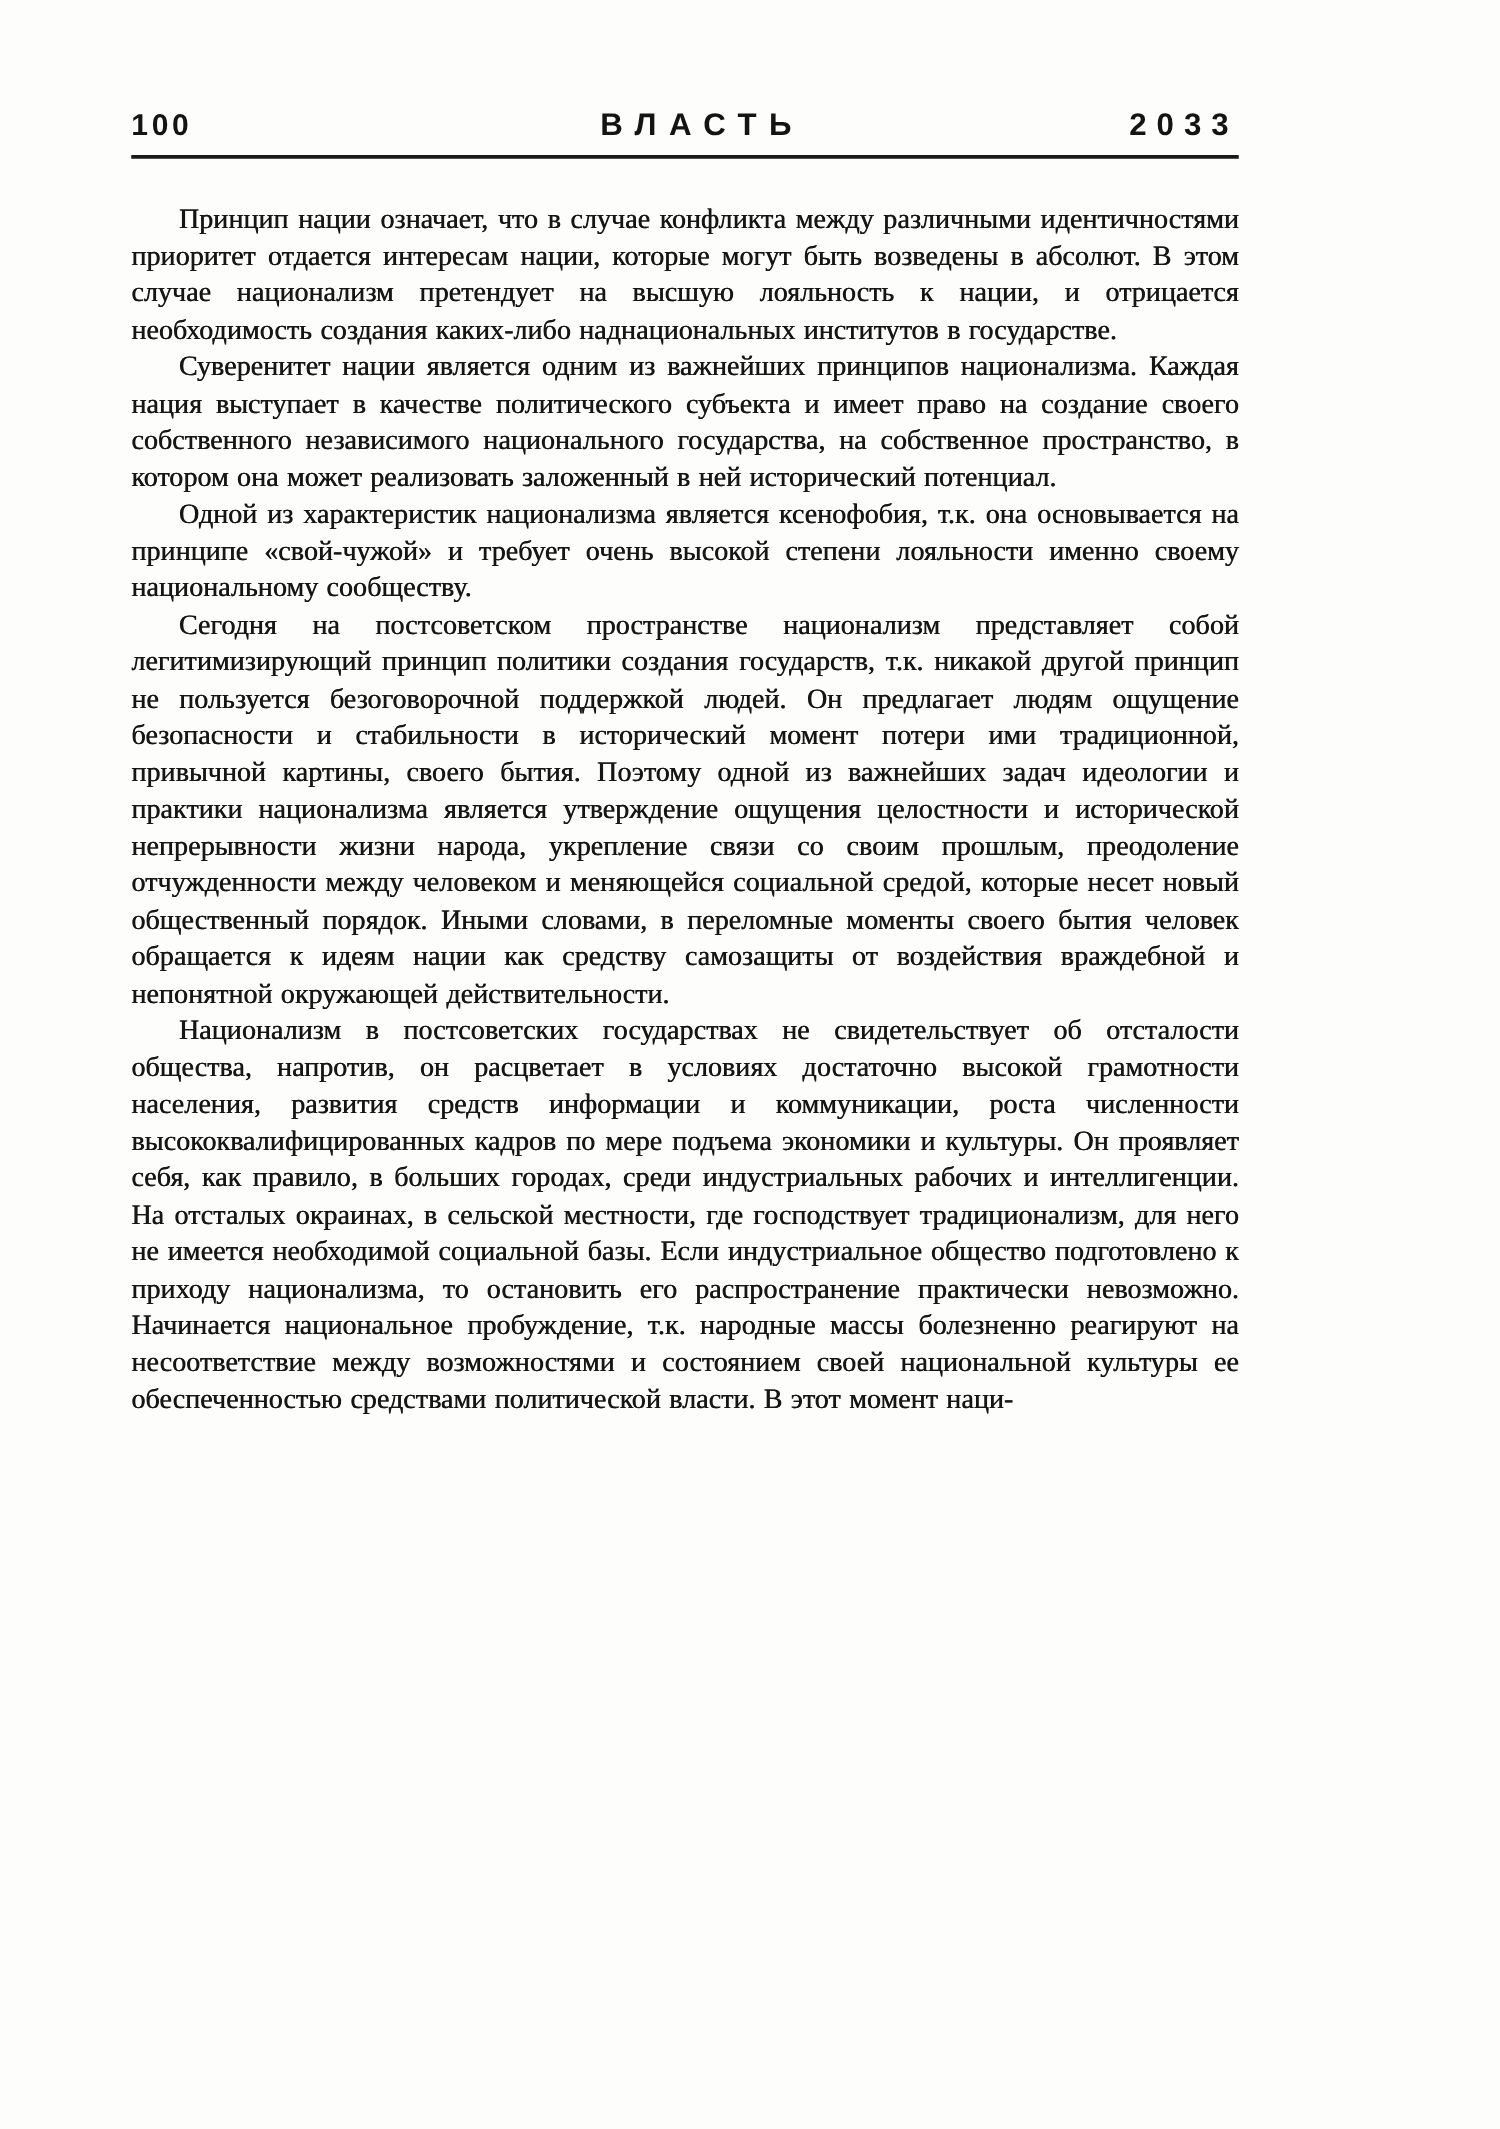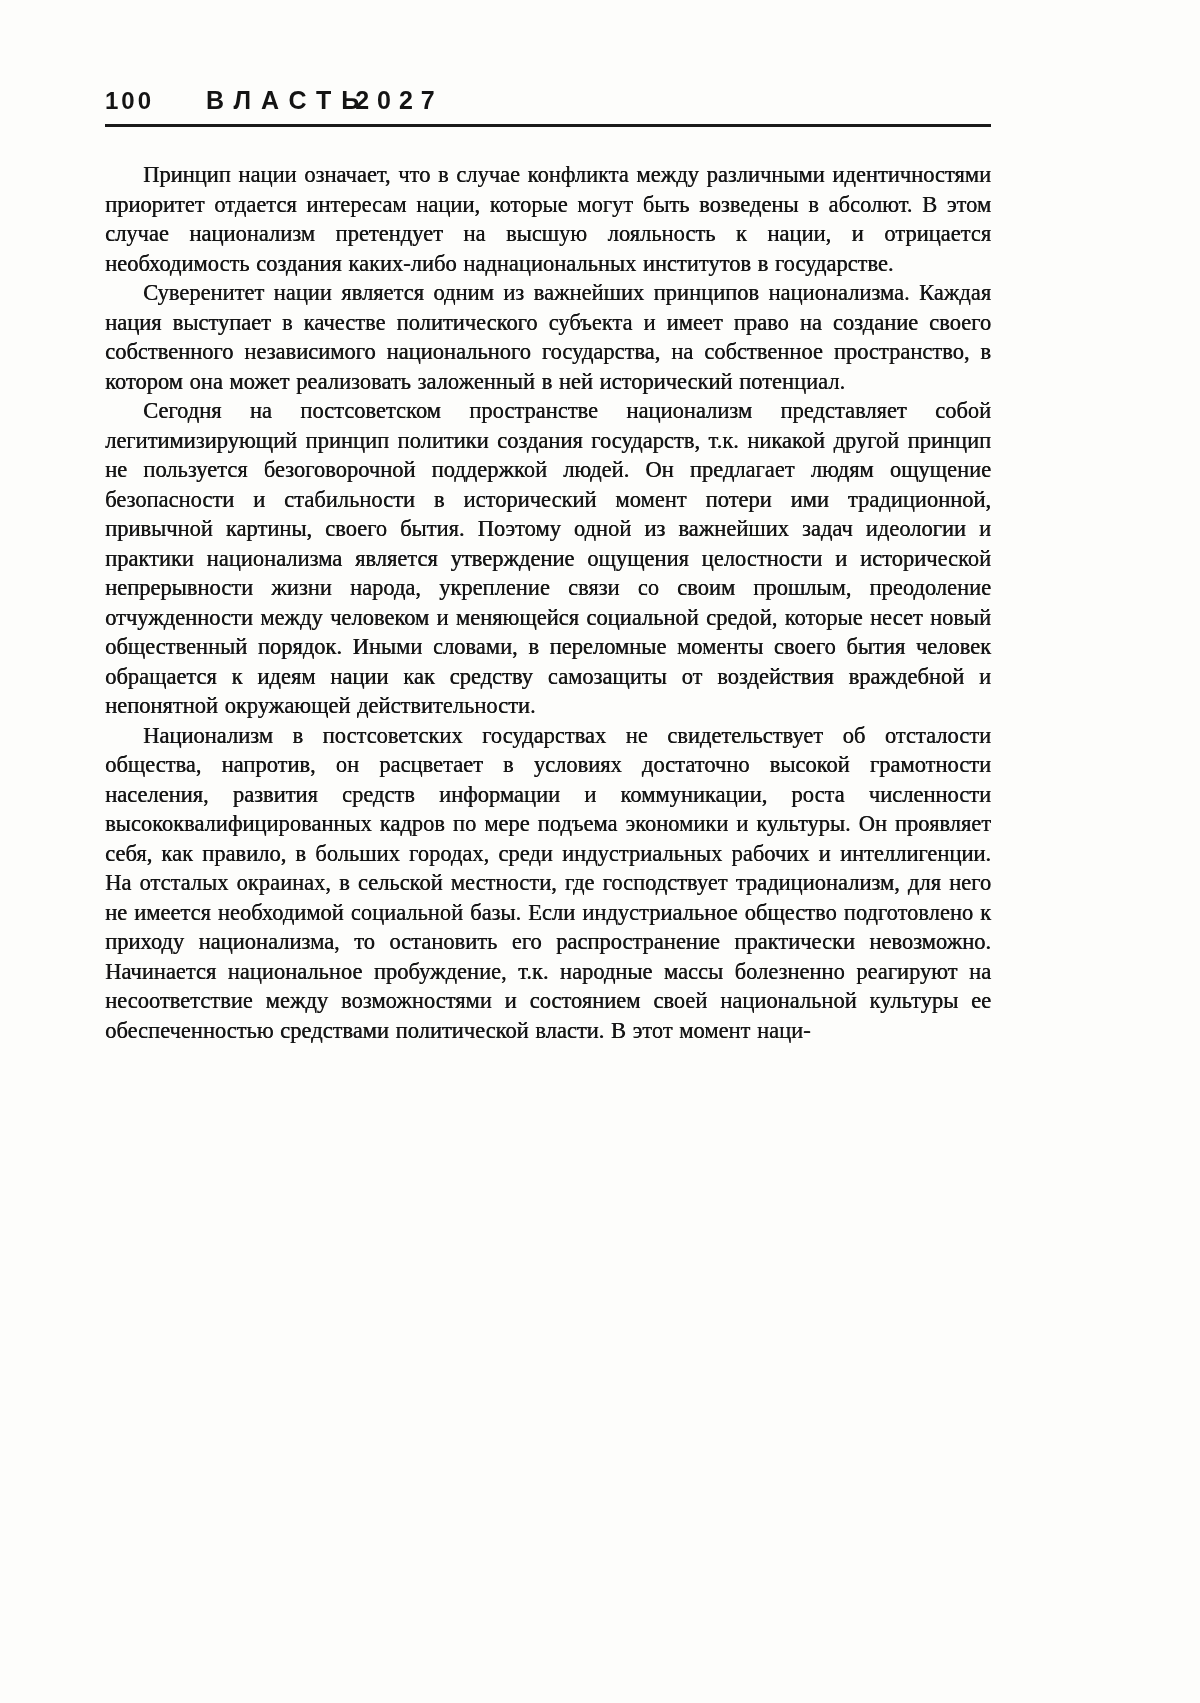--- a/index.html
+++ b/index.html
@@ -22,20 +22,21 @@
   .content {
     position: absolute;
     left: 105px;
     top: 86px;
     width: 886px;
   }
 
   
   .running-head {
     display: flex;
+    justify-content: space-between;
     align-items: flex-end;
     padding-bottom: 9px;
     border-bottom: 3px solid #1a1a1a;
     font-family: "Liberation Sans", sans-serif;
     font-weight: 700;
     color: #141414;
   }
   .running-head .page-number {
     font-size: 24px;
     letter-spacing: 3px;
@@ -72,24 +73,25 @@
 </style>
 </head>
 <body>
 
 <div class="page">
   <div class="content">
 
     <div class="running-head">
       <span class="page-number">100</span>
       <span class="journal-title">ВЛАСТЬ</span>
-      <span class="year">2027</span>
+      <span class="year">2033</span>
     </div>
 
     <div class="article-body">
       <p>Принцип нации означает, что в случае конфликта между различными идентичностями приоритет отдается интересам нации, которые могут быть возведены в абсолют. В этом случае национализм претендует на высшую лояльность к нации, и отрицается необходимость создания каких-либо наднациональных институтов в государстве.</p>
       <p>Суверенитет нации является одним из важнейших принципов национализма. Каждая нация выступает в качестве политического субъекта и имеет право на создание своего собственного независимого национального государства, на собственное пространство, в котором она может реализовать заложенный в ней исторический потенциал.</p>
+      <p>Одной из характеристик национализма является ксенофобия, т.к. она основывается на принципе «свой-чужой» и требует очень высокой степени лояльности именно своему национальному сообществу.</p>
       <p>Сегодня на постсоветском пространстве национализм представляет собой легитимизирующий принцип политики создания государств, т.к. никакой другой принцип не пользуется безоговорочной поддержкой людей. Он предлагает людям ощущение безопасности и стабильности в исторический момент потери ими традиционной, привычной картины, своего бытия. Поэтому одной из важнейших задач идеологии и практики национализма является утверждение ощущения целостности и исторической непрерывности жизни народа, укрепление связи со своим прошлым, преодоление отчужденности между человеком и меняющейся социальной средой, которые несет новый общественный порядок. Иными словами, в переломные моменты своего бытия человек обращается к идеям нации как средству самозащиты от воздействия враждебной и непонятной окружающей действительности.</p>
       <p>Национализм в постсоветских государствах не свидетельствует об отсталости общества, напротив, он расцветает в условиях достаточно высокой грамотности населения, развития средств информации и коммуникации, роста численности высококвалифицированных кадров по мере подъема экономики и культуры. Он проявляет себя, как правило, в больших городах, среди индустриальных рабочих и интеллигенции. На отсталых окраинах, в сельской местности, где господствует традиционализм, для него не имеется необходимой социальной базы. Если индустриальное общество подготовлено к приходу национализма, то остановить его распространение практически невозможно. Начинается национальное пробуждение, т.к. народные массы болезненно реагируют на несоответствие между возможностями и состоянием своей национальной культуры ее обеспеченностью средствами политической власти. В этот момент наци-</p>
     </div>
 
   </div>
 </div>
 
 </body></html>

